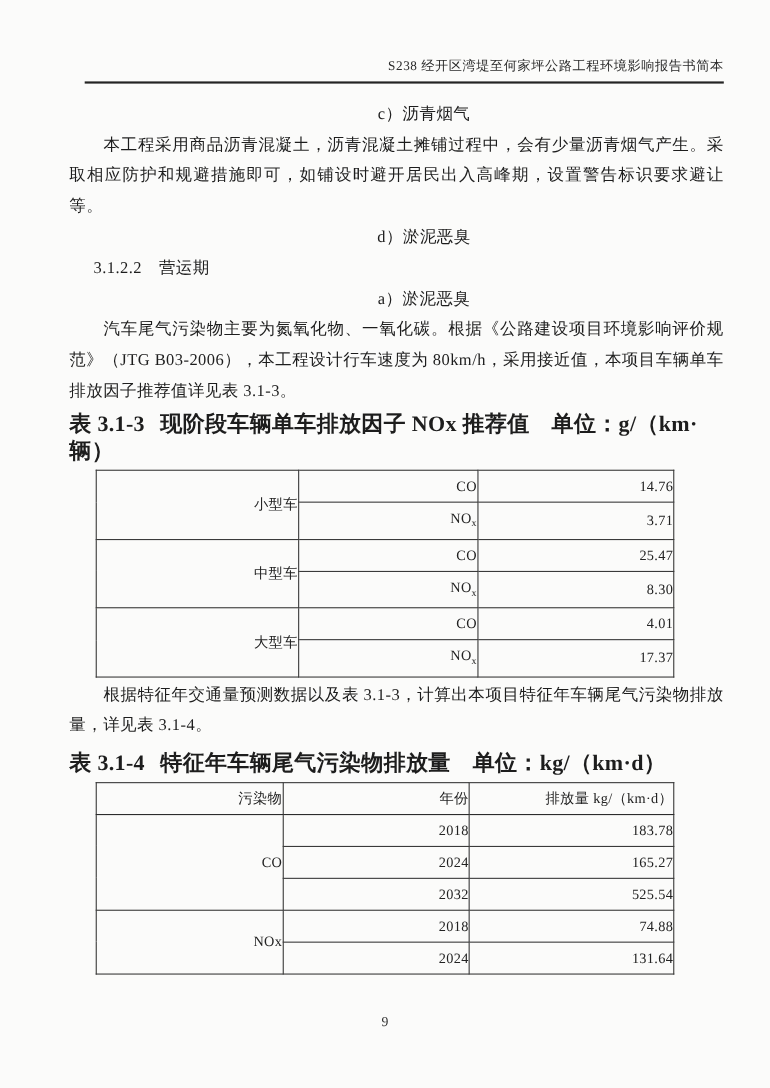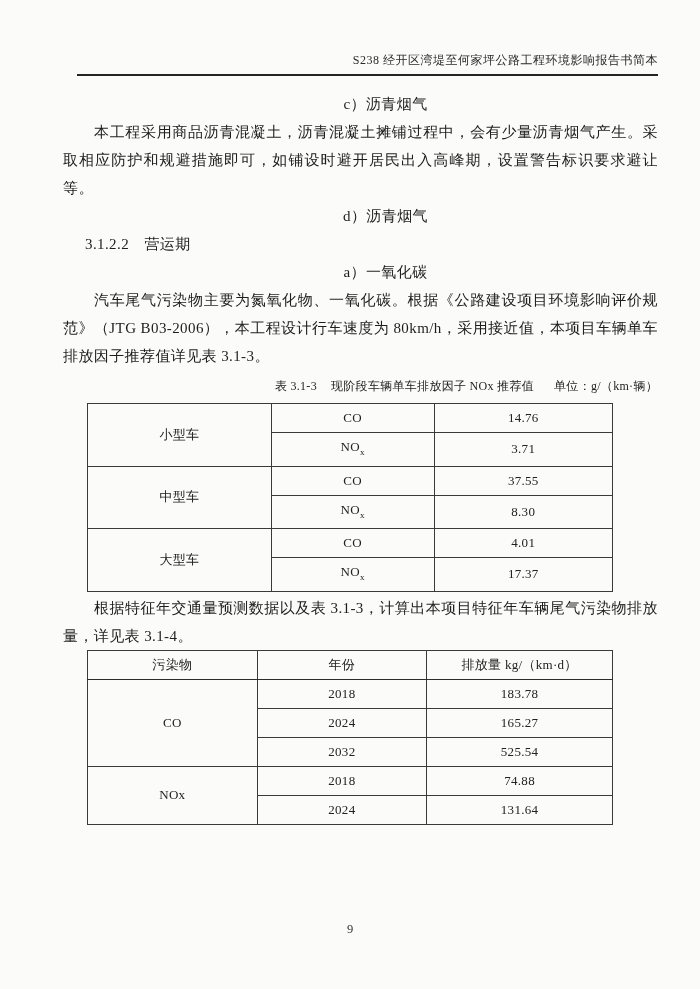--- a/index.html
+++ b/index.html
@@ -39,42 +39,42 @@
     text-align: justify;
     text-align-last: left;
     text-indent: 31px;
     letter-spacing: 0.4px;
   }
   .heading-num { margin-left: 22px; letter-spacing: 0.4px; }
   .sub-item { margin-left: 50px; letter-spacing: 0.4px; text-align: center; }
   .spacer-after-table { margin-top: 2px; }
   
   .caption {
-    text-align: right;
-    font-weight: normal;
-    font-size: 12px;
+    text-align: left;
+    font-weight: bold;
+    font-size: 20px;
     line-height: 24px;
     margin-top: 4px;
     margin-bottom: 5px;
     letter-spacing: 0.3px;
   }
   .caption .cap-label { margin-right: 14px; }
   .caption .cap-title { margin-right: 20px; }
   
   table.tbl {
     border-collapse: collapse;
     table-layout: fixed;
     margin-left: 24px;
     width: 526px;
     font-size: 13px;
     color: #222;
   }
   table.tbl td, table.tbl th {
     border: 1px solid #3a3a3a;
-    text-align: center;
+    text-align: right;
     vertical-align: middle;
     padding: 0;
     font-weight: normal;
     letter-spacing: 0.3px;
   }
   table.tbl { border: 1.8px solid #2c2c2c; }
   table.tbl1 td { height: 21px; }
   table.tbl2 td, table.tbl2 th { height: 20px; }
   tr.group-start td { border-top: 1.8px solid #2c2c2c; }
   tr.hdr th { border-bottom: 1.6px solid #2c2c2c; }
@@ -95,23 +95,23 @@
 <div class="page">
 
   <div class="running-header">
     <div class="header-title">S238 经开区湾堤至何家坪公路工程环境影响报告书简本</div>
     <div class="header-rule"></div>
   </div>
 
   <div class="textblock">
     <p class="sub-item">c）沥青烟气</p>
     <p class="para">本工程采用商品沥青混凝土，沥青混凝土摊铺过程中，会有少量沥青烟气产生。采取相应防护和规避措施即可，如铺设时避开居民出入高峰期，设置警告标识要求避让等。</p>
-    <p class="sub-item">d）沥青烟气</p>
+    <p class="sub-item">d）淤泥恶臭</p>
     <p class="heading-num">3.1.2.2　营运期</p>
-    <p class="sub-item">a）一氧化碳</p>
+    <p class="sub-item">a）淤泥恶臭</p>
     <p class="para">汽车尾气污染物主要为氮氧化物、一氧化碳。根据《公路建设项目环境影响评价规范》（JTG B03-2006），本工程设计行车速度为 80km/h，采用接近值，本项目车辆单车排放因子推荐值详见表 3.1-3。</p>
 
     <div class="caption">
       <span class="cap-label">表 3.1-3</span><span class="cap-title">现阶段车辆单车排放因子 NOx 推荐值</span><span class="cap-unit">单位：g/（km·辆）</span>
     </div>
 
     <table class="tbl tbl1">
       <colgroup>
           <col style="width:35%">
           <col style="width:31%">
@@ -123,40 +123,43 @@
           <td>CO</td>
           <td>14.76</td>
         </tr>
         <tr>
           <td><span>NO</span><sub>x</sub></td>
           <td>3.71</td>
         </tr>
         <tr class="group-start">
           <td rowspan="2">中型车</td>
           <td>CO</td>
-          <td>37.55</td>
+          <td>25.47</td>
         </tr>
         <tr>
           <td><span>NO</span><sub>x</sub></td>
           <td>8.30</td>
         </tr>
         <tr class="group-start">
           <td rowspan="2">大型车</td>
           <td>CO</td>
           <td>4.01</td>
         </tr>
         <tr>
           <td><span>NO</span><sub>x</sub></td>
           <td>17.37</td>
         </tr>
       </tbody>
     </table>
 
     <p class="para spacer-after-table">根据特征年交通量预测数据以及表 3.1-3，计算出本项目特征年车辆尾气污染物排放量，详见表 3.1-4。</p>
 
+    <div class="caption" style="margin-top:8px;">
+      <span class="cap-label">表 3.1-4</span><span class="cap-title">特征年车辆尾气污染物排放量</span><span class="cap-unit">单位：kg/（km·d）</span>
+    </div>
 
     <table class="tbl tbl2">
       <colgroup>
           <col style="width:32.3%">
           <col style="width:32.3%">
           <col style="width:35.4%">
         </colgroup>
       <tbody>
         <tr class="hdr">
           <th>污染物</th>

